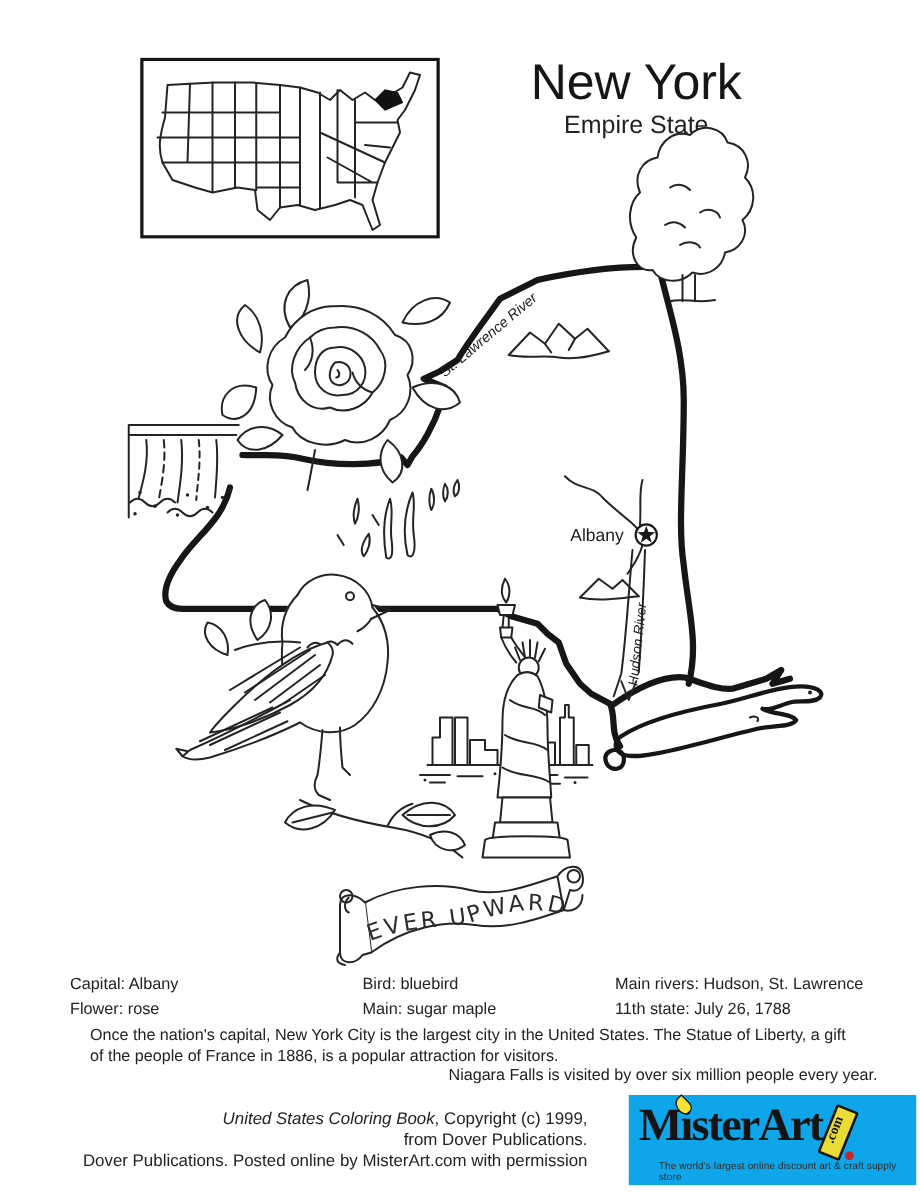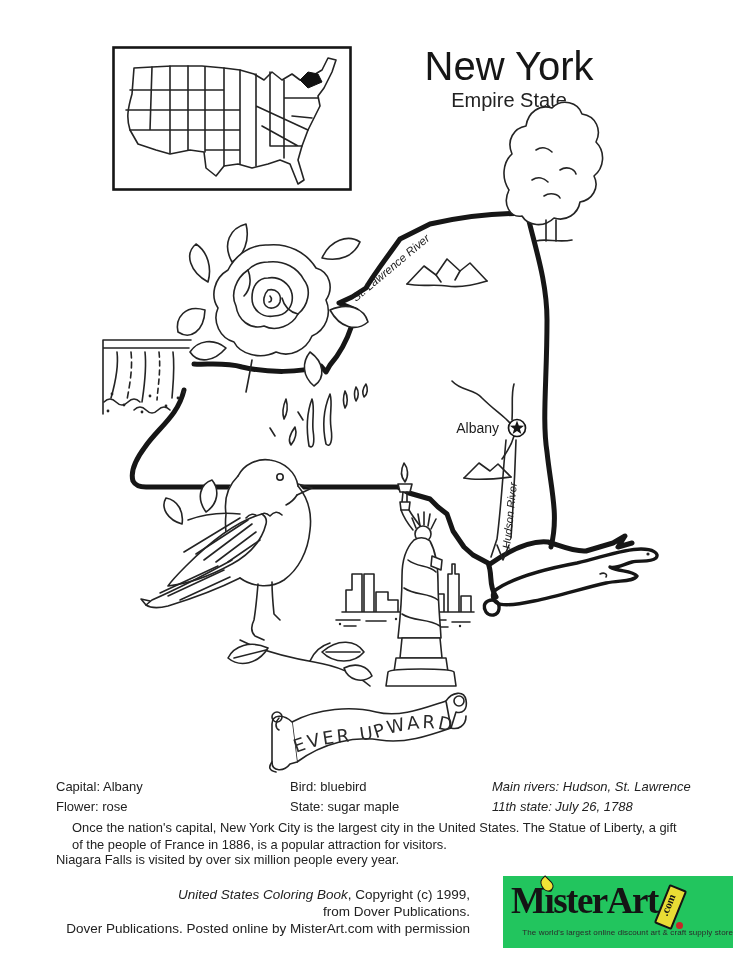--- a/index.html
+++ b/index.html
@@ -17,42 +17,42 @@
   .thin{stroke:#242424;stroke-width:1.6;fill:none;stroke-linecap:round;stroke-linejoin:round;}
   .thinf{stroke:#242424;stroke-width:1.6;fill:#ffffff;stroke-linecap:round;stroke-linejoin:round;}
   .dots{fill:#242424;stroke:none;}
   .lbl-it{font-family:"Liberation Sans",sans-serif;font-style:italic;fill:#1c1c1c;}
   .lbl{font-family:"Liberation Sans",sans-serif;fill:#1c1c1c;}
   .banner-txt{font-family:"DejaVu Sans",sans-serif;font-size:18px;letter-spacing:2.5px;fill:#2a2a2a;}
   
   .facts{top:777px;left:0;width:736px;font-size:13px;color:#222;}
   .fcol{position:absolute;top:0;}
   .fcol div{height:20px;line-height:20px;}
-  .c1{left:56px;} .c2{left:290px;} .c3{left:492px;font-style:italic;}
+  .c1{left:56px;} .c2{left:290px;} .c3{left:492px;}
   .para1{left:72px;top:819px;width:616px;font-size:12.9px;line-height:17px;color:#222;}
-  .para2{left:56px;top:852px;width:616px;font-size:12.9px;color:#222;}
+  .para2{left:86px;top:852px;width:616px;font-size:12.9px;color:#222;text-align:right;}
   
   .footer{left:18px;top:886px;width:452px;text-align:right;font-size:13.5px;line-height:17px;color:#222;}
   .footer .it{font-style:italic;}
   
-  .logo{left:503px;top:876px;width:230px;height:72px;background:#22c55e;}
+  .logo{left:503px;top:876px;width:230px;height:72px;background:#0ea5e9;}
   .logo-row{position:relative;height:50px;padding-left:8px;white-space:nowrap;}
   .logo-brand{font-family:"Liberation Serif",serif;font-weight:bold;font-size:37px;
               letter-spacing:-1.5px;color:#141414;line-height:50px;}
   .logo-flame{position:absolute;left:38px;top:1px;width:9px;height:13px;background:#f2e336;
               border:1.5px solid #141414;border-radius:80% 0 55% 55%;transform:rotate(-45deg);}
   .logo-tube{display:inline-block;vertical-align:middle;width:15px;height:38px;background:#e9dc35;
              border:2px solid #141414;transform:rotate(22deg);position:relative;top:-2px;margin-left:3px;
              border-radius:2px;}
   .logo-domain{position:absolute;left:-7px;top:12px;display:block;transform:rotate(-90deg);
                font-family:"Liberation Serif",serif;font-weight:bold;font-size:11px;color:#141414;}
   .logo-reddot{display:inline-block;width:7px;height:7px;background:#c62828;border-radius:50%;
                position:relative;top:16px;left:-4px;}
-  .logo-tagline{margin-top:2px;text-align:right;font-size:8px;letter-spacing:0.1px;color:#2a2a2a;
-                font-family:"Liberation Sans",sans-serif;}
+  .logo-tagline{margin-top:2px;text-align:left;font-size:8px;letter-spacing:0.1px;color:#2a2a2a;
+                font-family:"Liberation Sans",sans-serif;margin-left:24px;}
 </style>
 </head>
 <body>
 
 <div class="page">
 
   <div class="abs title-sub">Empire State</div>
   <div class="abs title-main">New York</div>
 
   <div class="abs inset">
@@ -232,21 +232,21 @@
     </g>
   </svg>
 
   <div class="abs facts">
     <div class="fcol c1">
       <div>Capital: Albany</div>
       <div>Flower: rose</div>
     </div>
     <div class="fcol c2">
       <div>Bird: bluebird</div>
-      <div>State: sugar maple</div>
+      <div>Main: sugar maple</div>
     </div>
     <div class="fcol c3">
       <div>Main rivers: Hudson, St. Lawrence</div>
       <div>11th state: July 26, 1788</div>
     </div>
   </div>
 
   <div class="abs para1">Once the nation's capital, New York City is the largest city in the United States. The Statue of Liberty, a gift of the people of France in 1886, is a popular attraction for visitors.</div>
   <div class="abs para2">Niagara Falls is visited by over six million people every year.</div>
 

